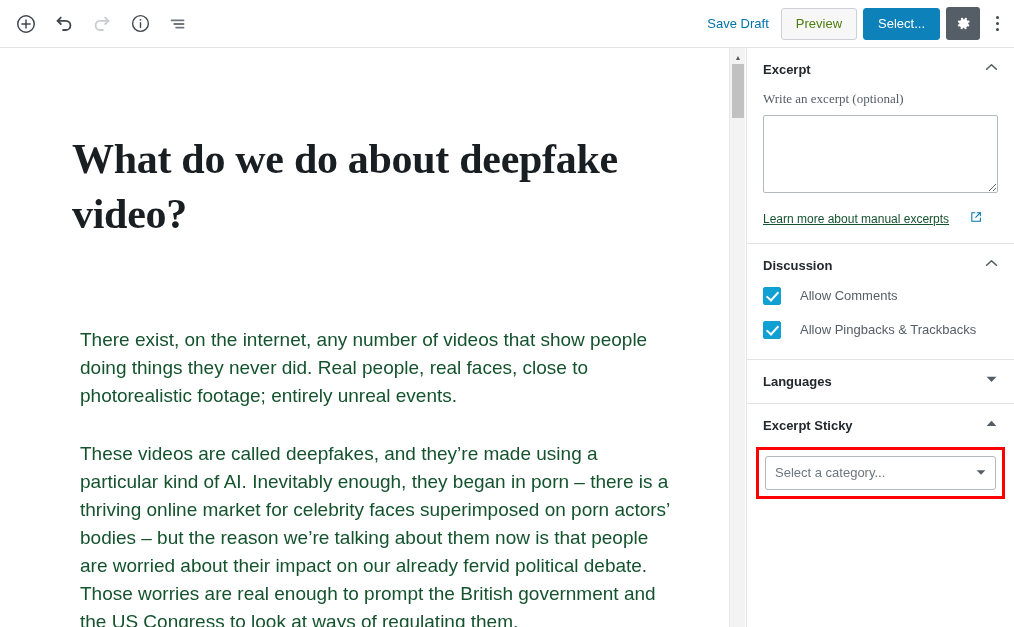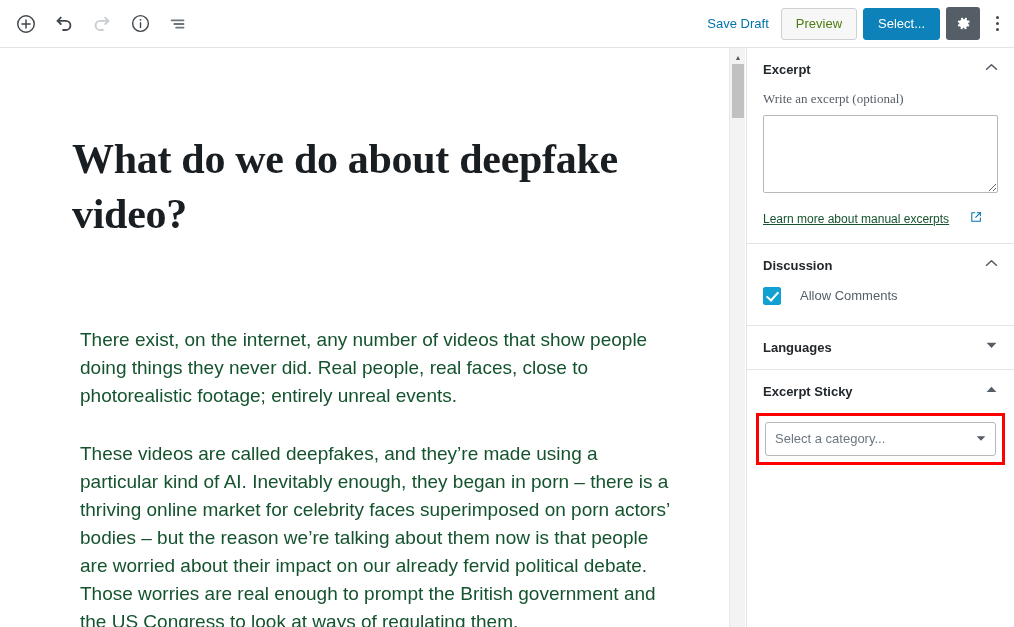--- a/index.html
+++ b/index.html
@@ -304,20 +304,24 @@
         <svg width="13" height="8" viewBox="0 0 14 9" fill="none" stroke="currentColor" stroke-width="1.8" stroke-linecap="round" stroke-linejoin="round">
             <polyline points="1.5,7 7,2 12.5,7"></polyline>
           </svg>
       </span>
     </button>
     <div class="panel-body">
       <div class="checkrow">
         <span class="cbox on"></span>
         <span class="check-label">Allow Comments</span>
       </div>
+      <div class="checkrow">
+        <span class="cbox on"></span>
+        <span class="check-label">Allow Pingbacks &amp; Trackbacks</span>
+      </div>
     </div>
   </div>
 
   <div class="panel">
     <button class="panel-head">
       <span class="panel-title">Languages</span>
       <span class="chev">
         <svg width="13" height="8" viewBox="0 0 14 9" fill="#555d66">
             <polygon points="1.5,2 12.5,2 7,7.8"></polygon>
           </svg>

